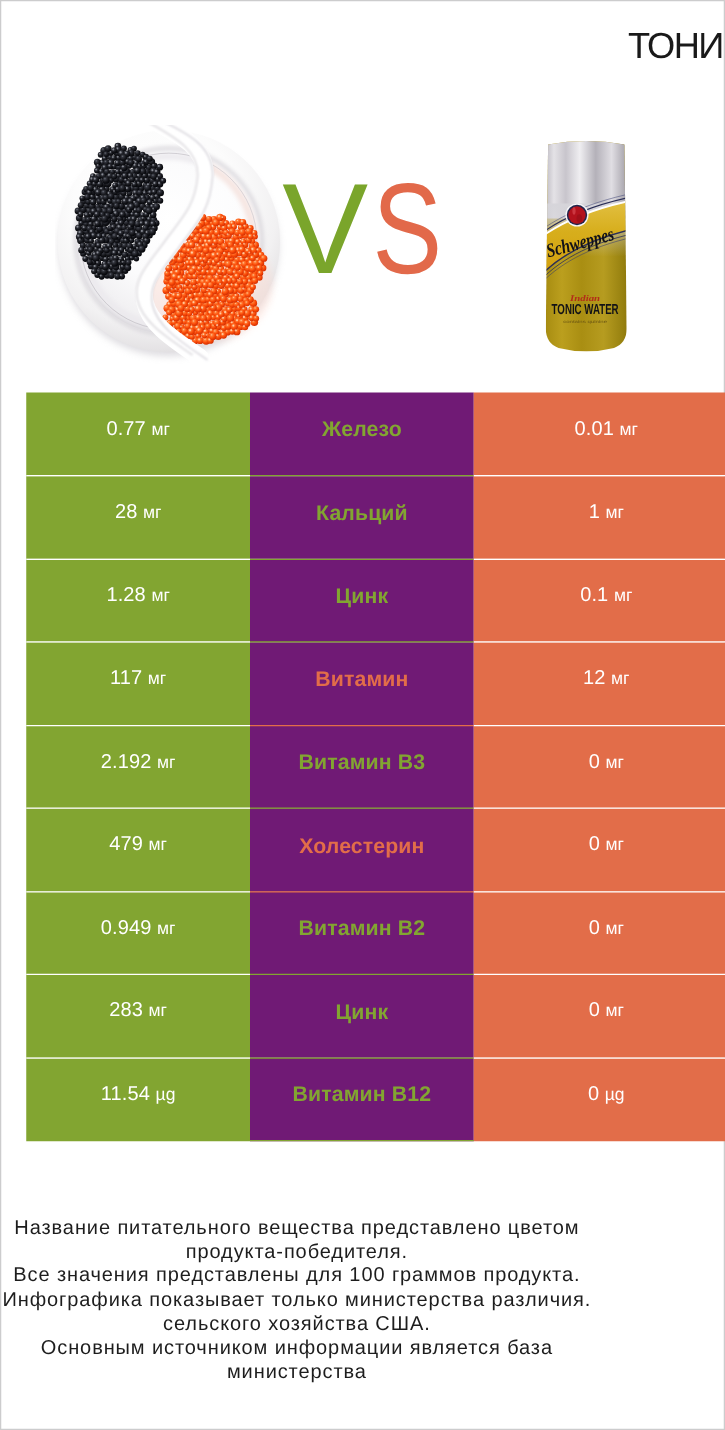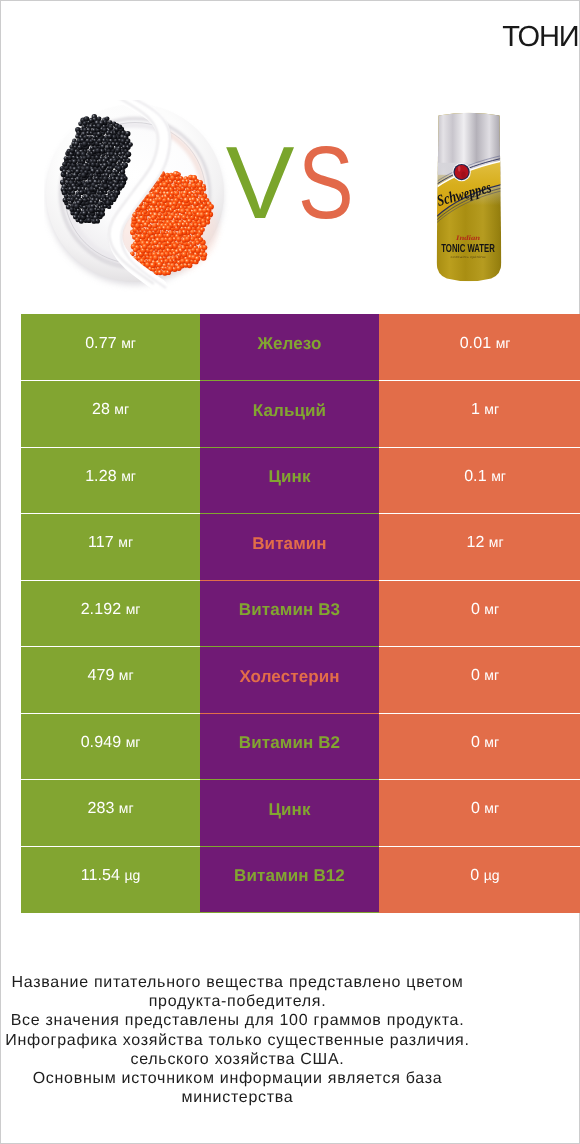--- a/index.html
+++ b/index.html
@@ -1484,17 +1484,17 @@
           </td>
           <td class="rv"><span class="num">0</span> <span class="unit">µg</span></td>
         </tr>
       </tbody>
     </table>
 
   <div class="foot" id="foot">
       <div>Название питательного вещества представлено цветом</div>
       <div>продукта-победителя.</div>
       <div>Все значения представлены для 100 граммов продукта.</div>
-      <div>Инфографика хозяйства только существенные различия.</div>
+      <div>Инфографика показывает только министерства различия.</div>
       <div>сельского хозяйства США.</div>
       <div>Основным источником информации является база министерства</div>
     </div>
 </div>
 
 </body></html>

